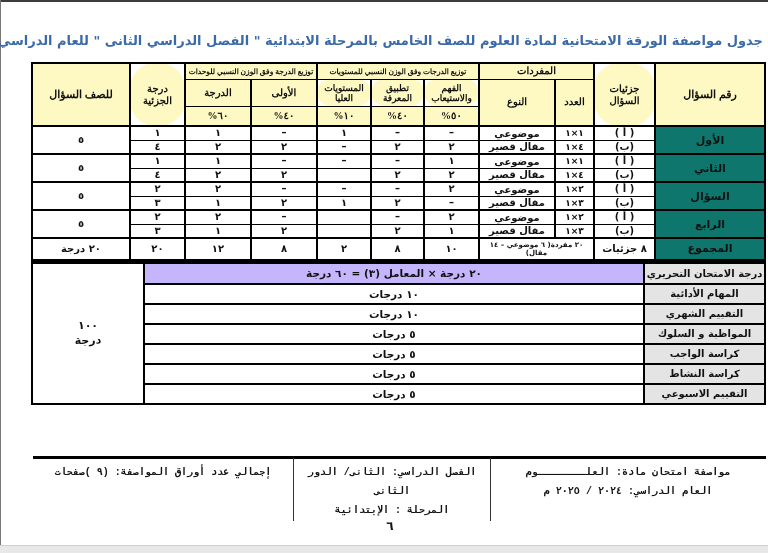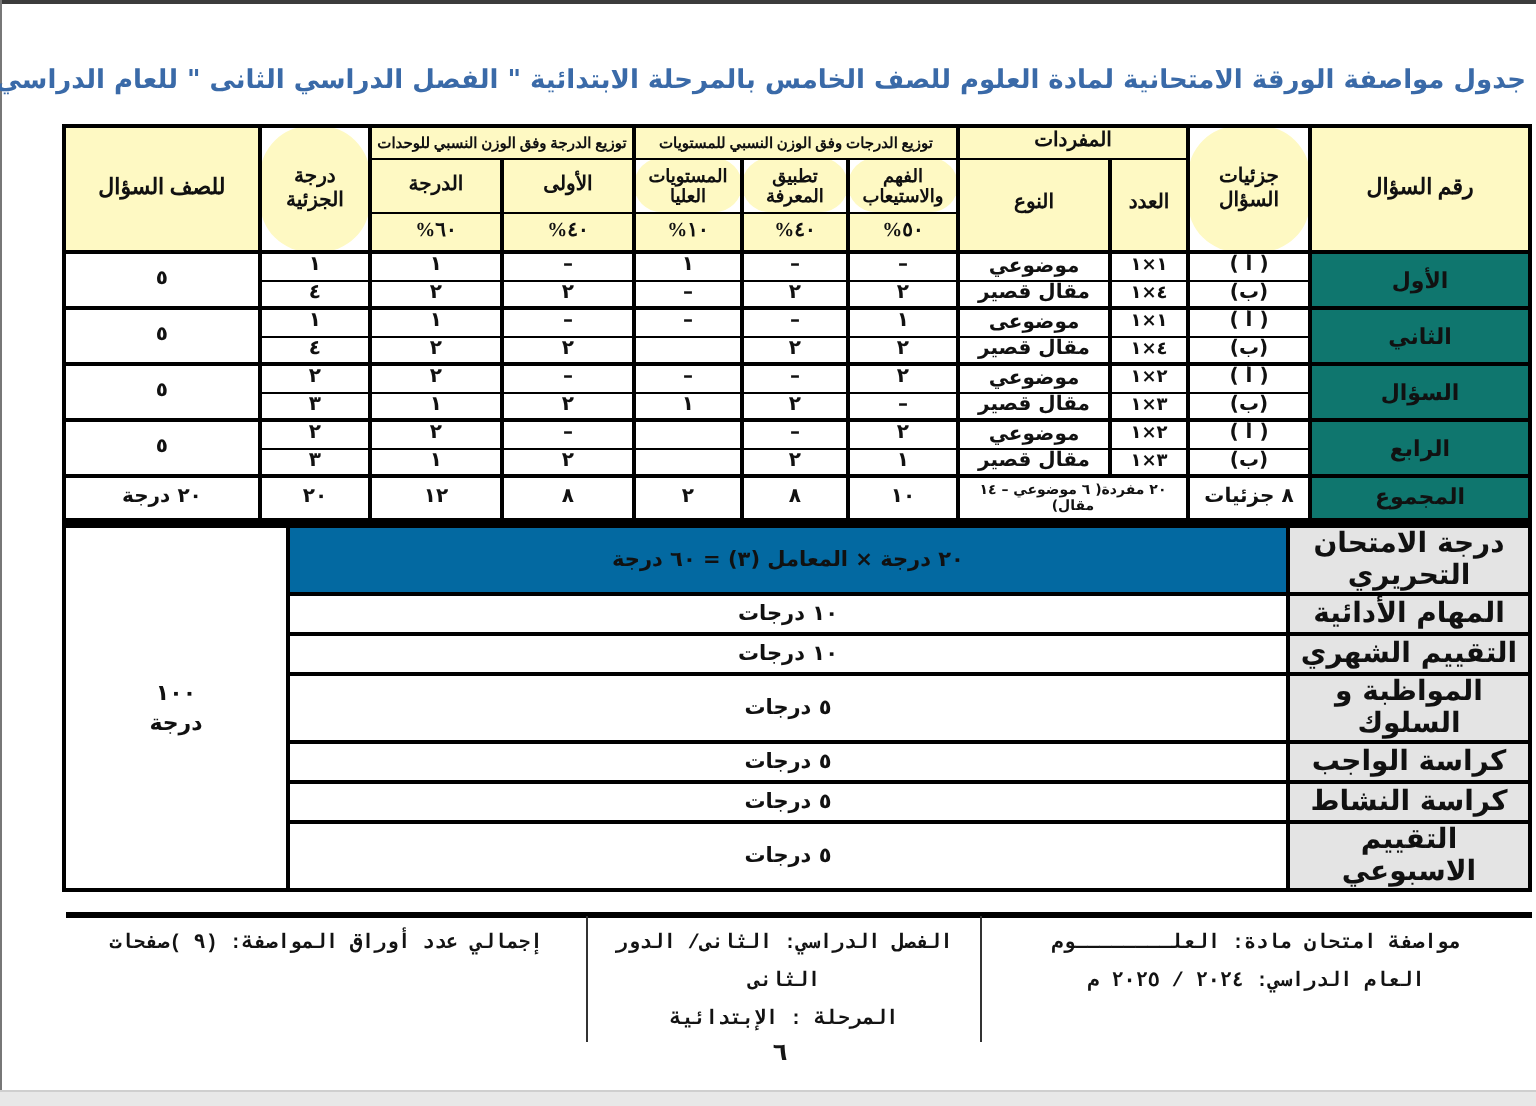--- a/index.html
+++ b/index.html
@@ -36,23 +36,23 @@
   .fs9{font-size:9px;line-height:10px;}
   .fs10{font-size:10px;line-height:12px;}
   .fs11{font-size:11px;line-height:13px;}
   .items-small{font-size:7px;}
   .qname{font-size:11px;background:#0f766e;}
   .type-cell{font-size:10px;text-align:right;padding-right:5px;margin-top:48px;}
   .vtop{vertical-align:top;padding-top:3px;}
   .rh3 th{border-bottom-width:2px;}
   .group-start td,.group-start th{border-top-width:2px;}
   .total-row td,.total-row th{border-top-width:2px;}
-  .slabel{background:#e4e4e4;font-size:14px;}
+  .slabel{background:#e4e4e4;font-size:10px;}
   .svalue{text-align:right;padding-right:8px;font-size:10.5px;}
-  .svalue.shaded{background:#0369a1;}
+  .svalue.shaded{background:#c4b5fd;}
   .grand{background:#fff;font-size:11px;line-height:15px;vertical-align:top;padding-top:10px;}
   .footer-divider{position:absolute;left:33px;top:456px;width:733px;height:3px;background:#000;}
   .fsep{position:absolute;width:1px;height:63px;top:458px;background:#333;}
   .fsep.s1{left:490px;}
   .fsep.s2{left:293px;}
   .fblock{position:absolute;font-size:10px;font-weight:bold;line-height:19px;text-align:center;color:#131313;font-family:Liberation Mono, monospace;}
   .fb-right{left:497px;top:463px;width:262px;}
   .fb-middle{left:300px;top:463px;width:184px;}
   .fb-left{left:40px;top:463px;width:246px;padding-right:2px;}
   .pagenum{position:absolute;left:370px;top:519px;width:40px;text-align:center;font-size:12px;font-weight:bold;}

